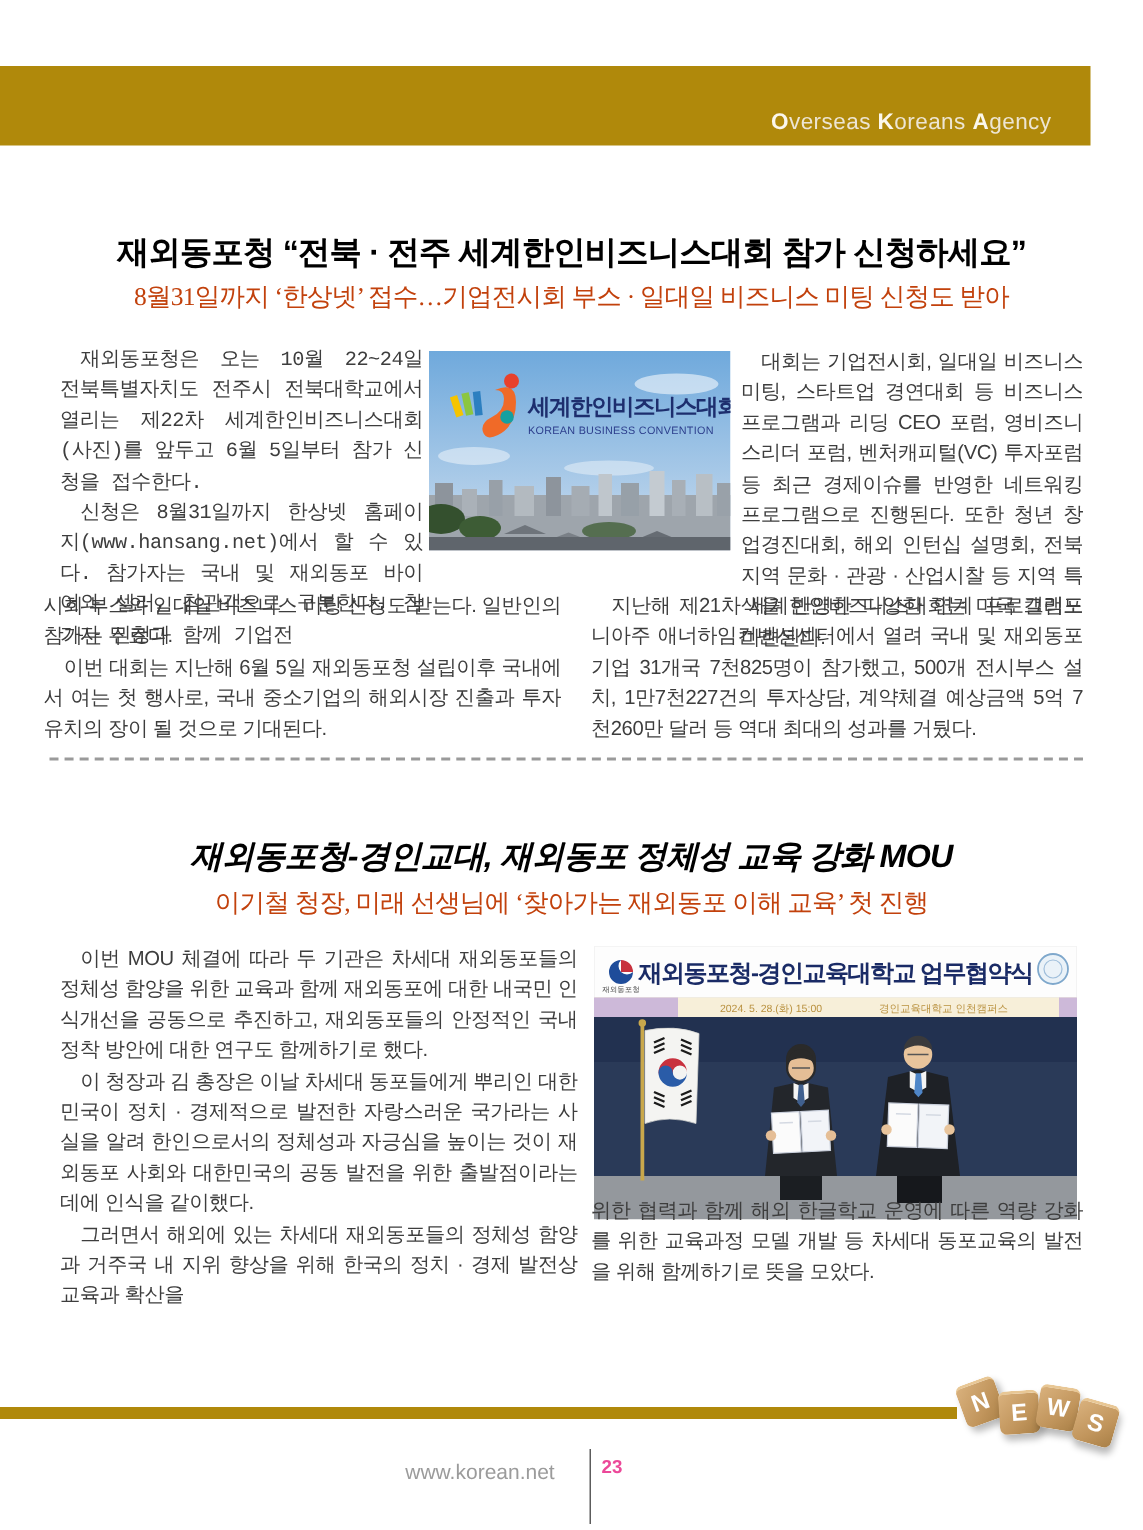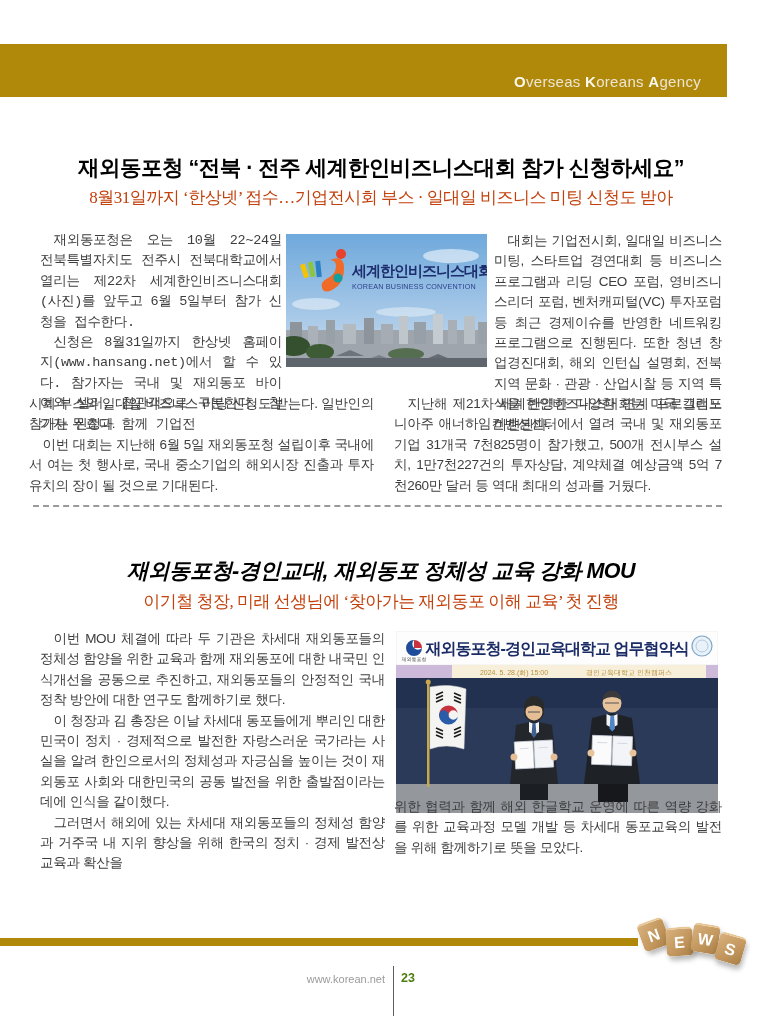--- a/index.html
+++ b/index.html
@@ -48,24 +48,24 @@
   .news-block{position:absolute;width:27px;height:27px;border-radius:5px;
               background:linear-gradient(135deg,#D9B17D 0%,#C1955C 60%,#A87F46 100%);
               color:#fff;font-weight:bold;font-size:16px;line-height:27px;text-align:center;
               box-shadow:2px 4px 5px rgba(0,0,0,.28);border-top:2px solid #E8C795;}
   .nb-n{left:4px;top:10px;transform:rotate(-20deg);}
   .nb-e{left:30px;top:17px;transform:rotate(-4deg);}
   .nb-w{left:56px;top:14px;transform:rotate(9deg);}
   .nb-s{left:81px;top:24px;transform:rotate(16deg);}
 
   .footer{position:absolute;left:0;top:966px;width:762px;height:54px;}
-  .footer .site{position:absolute;left:255px;top:7px;width:130px;text-align:right;
-                font-size:11px;color:#9b9b9b;}
+  .footer .site{position:absolute;left:255px;top:7px;width:130px;text-align:center;
+                font-size:14px;color:#9b9b9b;}
   .footer .rule{position:absolute;left:393px;top:0;width:1px;height:50px;background:#5c5c5c;}
-  .footer .pageno{position:absolute;left:401px;top:5px;font-size:12.5px;font-weight:bold;color:#4d7c0f;}
+  .footer .pageno{position:absolute;left:401px;top:5px;font-size:12.5px;font-weight:bold;color:#ec4899;}
 </style>
 </head>
 <body>
 
 <div class="page">
 
   <div class="top-band">
     <div class="brand">
       <span class="b">O</span><span>verseas </span><span class="b">K</span><span>oreans </span><span class="b">A</span><span>gency</span>
     </div>

